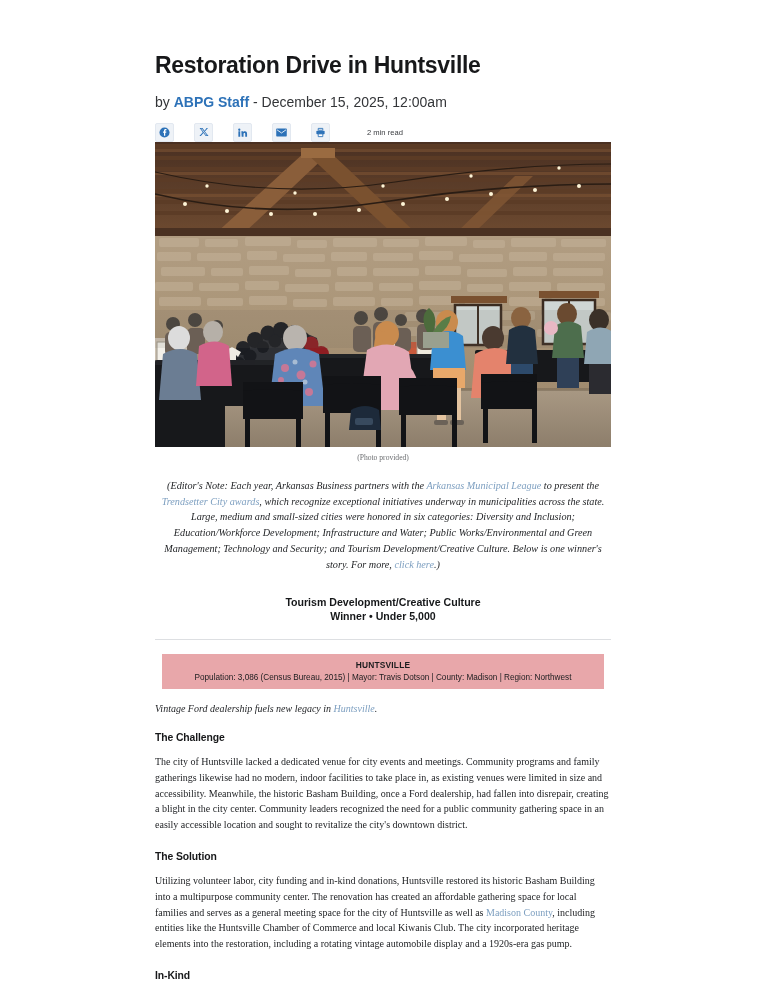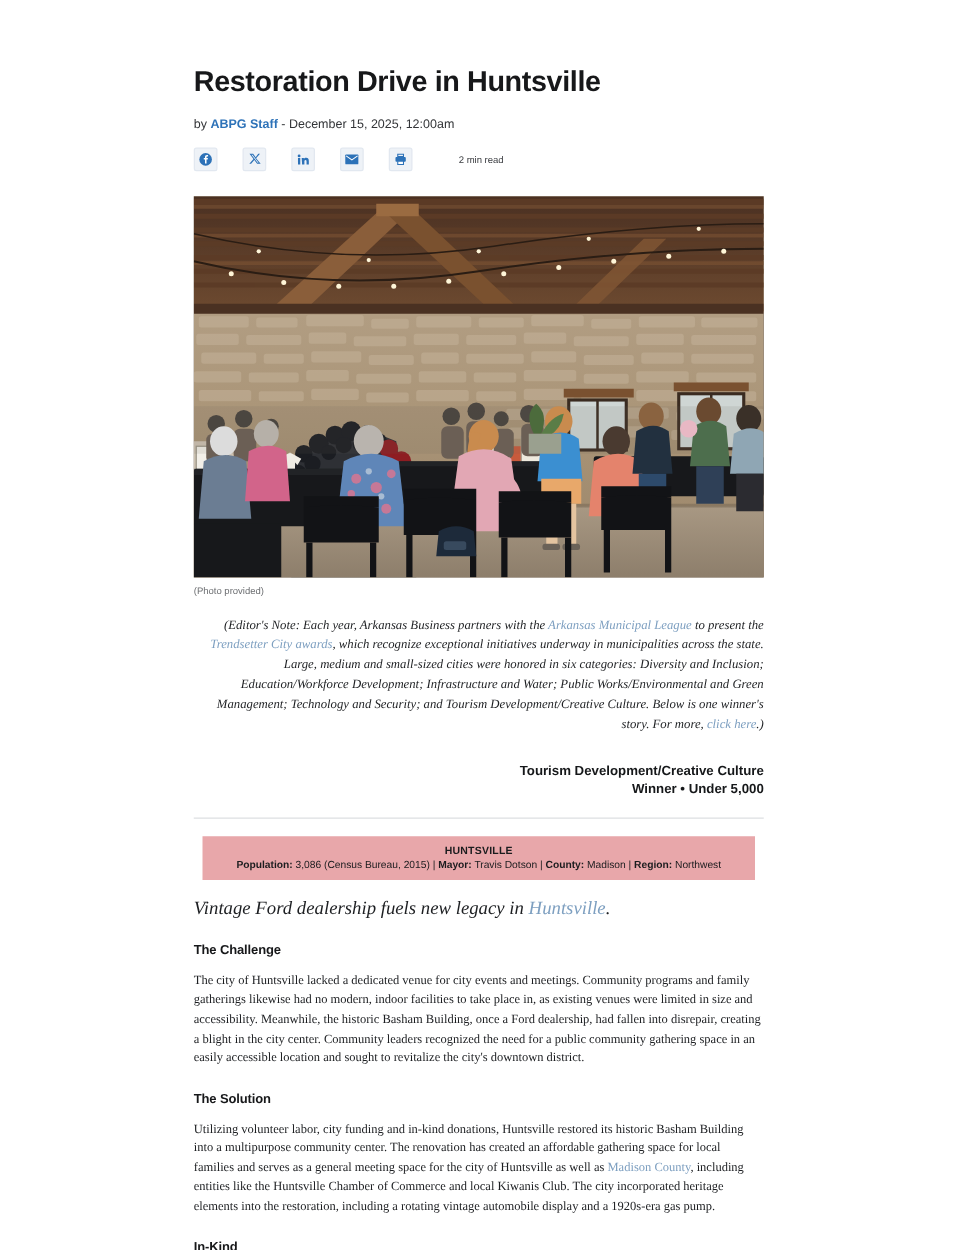--- a/index.html
+++ b/index.html
@@ -31,37 +31,37 @@
     font-weight: bold;
     color: #17181a;
     letter-spacing: -0.3px;
     line-height: 1.16;
     margin: 0 0 14px 0;
   }
 
   
   .byline {
     font-family: "Liberation Sans", sans-serif;
-    font-size: 10px;
+    font-size: 14px;
     color: #333538;
     margin: 0 0 12px 0;
     line-height: 1.3;
   }
   .byline .author {
     color: #2d72b8;
     font-weight: bold;
     text-decoration: none;
   }
 
   
   .share-row {
     display: flex;
     align-items: center;
     gap: 20px;
-    margin-bottom: 20px;
+    margin-bottom: 0;
   }
   .share-btn {
     width: 19px;
     height: 19px;
     background: #eef2f7;
     border: 1px solid #e2e8f0;
     border-radius: 2px;
     display: flex;
     align-items: center;
     justify-content: center;
@@ -81,46 +81,47 @@
     position: relative;
     width: 456px;
     height: 305px;
     overflow: hidden;
     background: #6a5a4a;
     margin-bottom: 6px;
   }
   .hero svg { display: block; width: 456px; height: 305px; }
 
   .photo-credit {
-    font-family: Liberation Sans, sans-serif;
+    font-family: Liberation Serif, serif;
     font-size: 7.6px;
     color: #6d6f72;
     margin: 0 0 14px 0;
+    text-align: center;
   }
 
   
   .editors-note {
     font-family: "Liberation Serif", serif;
     font-style: italic;
     font-size: 10.2px;
     line-height: 1.55;
     color: #1d1f22;
     margin: 16px 0 22px 0;
-    text-align: right;
+    text-align: center;
   }
   .editors-note a,
   .lede a,
   .body-par a {
     color: #7d9fc0;
     text-decoration: none;
   }
 
   
   .award {
-    text-align: right;
+    text-align: center;
     font-family: "Liberation Sans", sans-serif;
     font-weight: bold;
     font-size: 10.6px;
     color: #16181a;
     line-height: 1.35;
     margin: 0 0 16px 0;
   }
   .divider {
     border: 0;
     border-top: 1px solid #dddfe2;
@@ -138,27 +139,27 @@
     font-size: 8.2px;
     color: #1b1c1e;
     line-height: 1.45;
   }
   .fact-box .city {
     font-weight: bold;
     font-size: 8.4px;
     letter-spacing: 0.2px;
     display: block;
   }
-  .fact-box b { font-weight: bold; }
+  .fact-box b { font-weight: normal; }
 
   
   .lede {
     font-family: "Liberation Serif", serif;
     font-style: italic;
-    font-size: 15px;
+    font-size: 10px;
     color: #1d1f22;
     margin: 0 0 16px 0;
     line-height: 1.5;
   }
 
   
   .section-head {
     font-family: "Liberation Sans", sans-serif;
     font-weight: bold;
     font-size: 10.4px;

